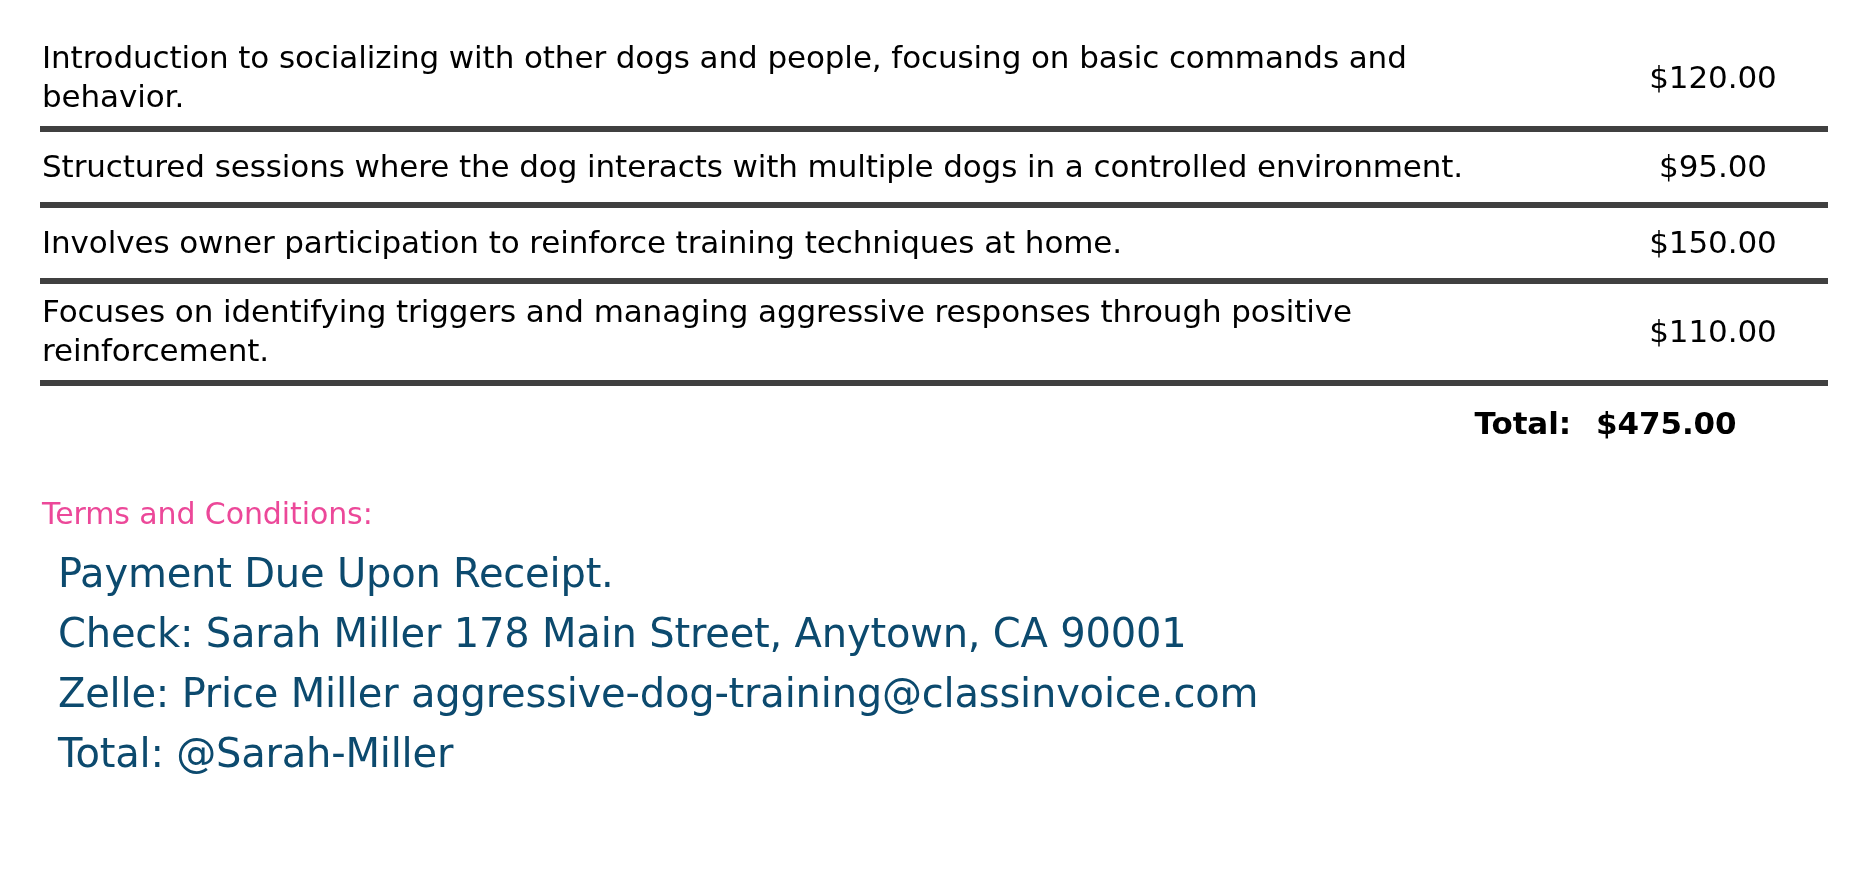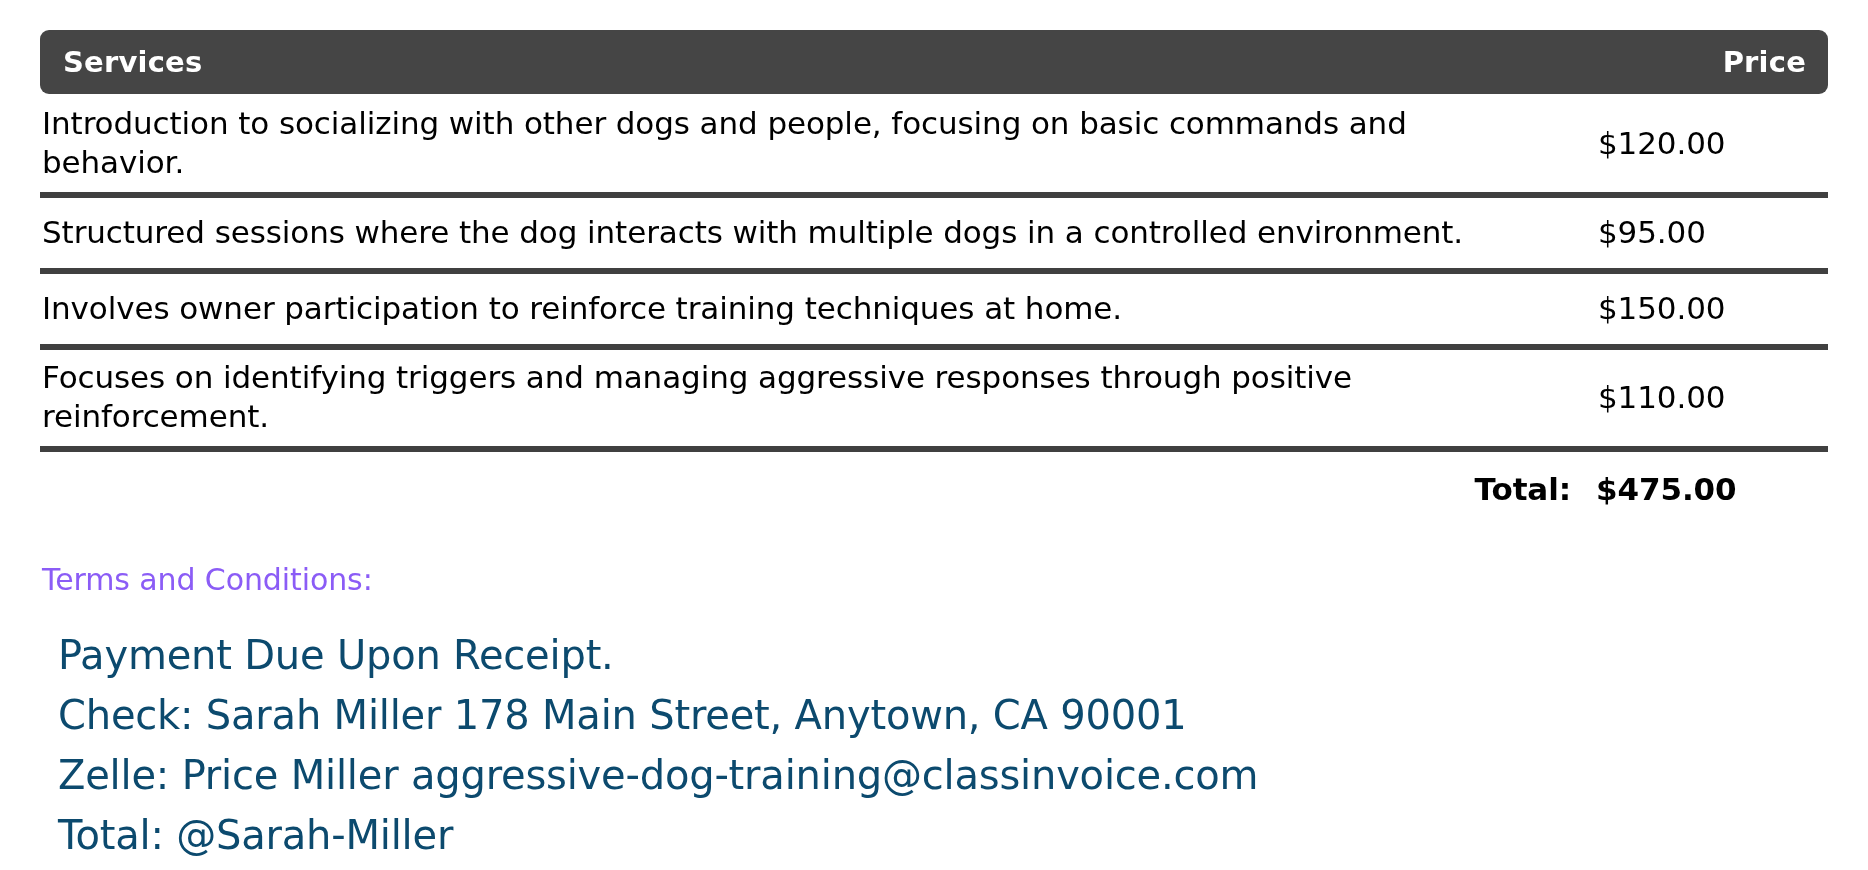--- a/index.html
+++ b/index.html
@@ -66,21 +66,21 @@
     font-size: 31px;
     line-height: 1.26;
     color: #000000;
     letter-spacing: -0.1px;
     padding-right: 20px;
   }
 
   .cell-price {
     flex: 0 0 auto;
     width: 230px;
-    text-align: left;
+    text-align: center;
     font-size: 31px;
     color: #000000;
     letter-spacing: -0.1px;
     white-space: nowrap;
   }
 
   
   .total-row {
     display: flex;
     align-items: center;
@@ -104,44 +104,40 @@
     letter-spacing: -0.1px;
   }
 
   
   .terms {
     margin-top: 36px;
     padding-left: 2px;
   }
   .terms-heading {
     font-size: 30px;
-    color: #8b5cf6;
-    margin-bottom: 28px;
+    color: #ec4899;
+    margin-bottom: 12px;
     letter-spacing: -0.1px;
   }
   .terms-line {
     font-size: 40px;
     color: #0c4a6e;
     line-height: 1.5;
     letter-spacing: -0.2px;
     white-space: nowrap;
     margin-left: 16px;
   }
 </style>
 </head>
 <body>
 
 <div class="page">
 
   <div class="invoice-table">
 
-    <div class="table-header">
-      <div class="th-label th-services">Services</div>
-      <div class="th-label th-price">Price</div>
-    </div>
 
     <div class="table-row">
       <div class="cell-desc">Introduction to socializing with other dogs and people, focusing on basic commands and behavior.</div>
       <div class="cell-price">$120.00</div>
     </div>
 
     <div class="table-row">
       <div class="cell-desc">Structured sessions where the dog interacts with multiple dogs in a controlled environment.</div>
       <div class="cell-price">$95.00</div>
     </div>

